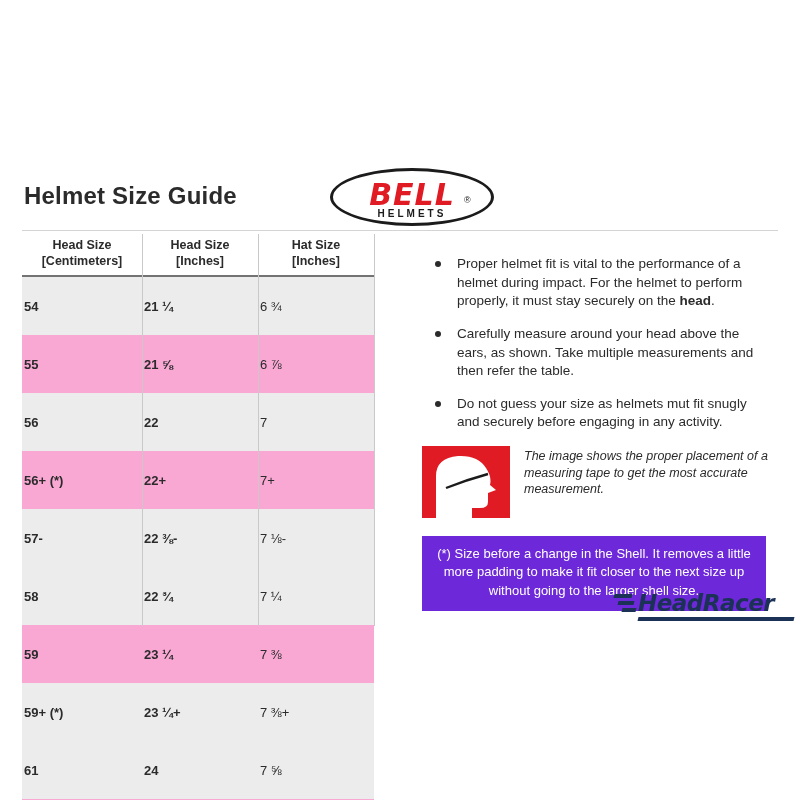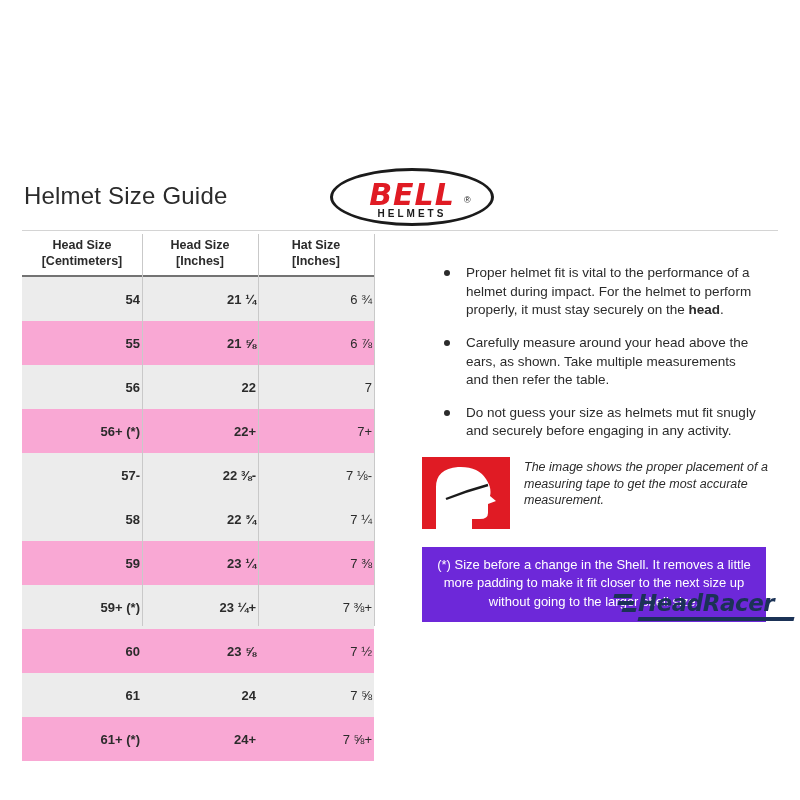--- a/index.html
+++ b/index.html
@@ -30,21 +30,21 @@
   .header-row {
     position: relative;
     height: 62px;
   }
 
   .guide-title {
     position: absolute;
     left: 2px;
     top: 12px;
     font-size: 24px;
-    font-weight: normal;
+    font-weight: bold;
     color: #2b2b2b;
     letter-spacing: 0.2px;
   }
 
   .bell-logo {
     position: absolute;
     left: 308px;
     top: -2px;
     width: 168px;
     height: 66px;
@@ -121,22 +121,22 @@
     font-size: 12.5px;
     font-weight: bold;
     text-align: center;
     padding: 4px 2px 6px 2px;
     line-height: 1.25;
     color: #2b2b2b;
     background: #ffffff;
     border-bottom: 2px solid #737373;
   }
   table.size-table td {
-    text-align: right;
-    padding: 14px 2px;
+    text-align: left;
+    padding: 21px 2px;
     height: 16px;
   }
   table.size-table td.c0, table.size-table td.c1 {
     font-weight: bold;
   }
   table.size-table tr.odd td { background: #ececec; }
   table.size-table tr.even td { background: #f9a8d4; margin-top: 6px; }
   table.size-table col.c0 { width: 120px; }
   table.size-table col.c1 { width: 116px; }
   table.size-table col.c2 { width: 116px; }
@@ -150,21 +150,21 @@
 
   
   .right {
     position: absolute;
     left: 400px;
     top: 14px;
     width: 356px;
   }
 
   ul.bullets {
-    margin: 16px;
+    margin: 7px;
     padding: 0;
     list-style: none;
   }
   ul.bullets li {
     position: relative;
     padding-left: 28px;
     margin-bottom: 14px;
     font-size: 13.5px;
     line-height: 1.38;
     color: #2b2b2b;
@@ -332,25 +332,20 @@
           <tr class="even">
             <td class="c0">59</td>
             <td class="c1">23 ¼</td>
             <td class="c2">7 ⅜</td>
           </tr>
           <tr class="odd">
             <td class="c0">59+ (*)</td>
             <td class="c1">23 ¼+</td>
             <td class="c2">7 ⅜+</td>
           </tr>
-          <tr class="even">
-            <td class="c0">60</td>
-            <td class="c1">23 ⅝</td>
-            <td class="c2">7 ½</td>
-          </tr>
           <tr class="odd">
             <td class="c0">61</td>
             <td class="c1">24</td>
             <td class="c2">7 ⅝</td>
           </tr>
           <tr class="even">
             <td class="c0">61+ (*)</td>
             <td class="c1">24+</td>
             <td class="c2">7 ⅝+</td>
           </tr>

